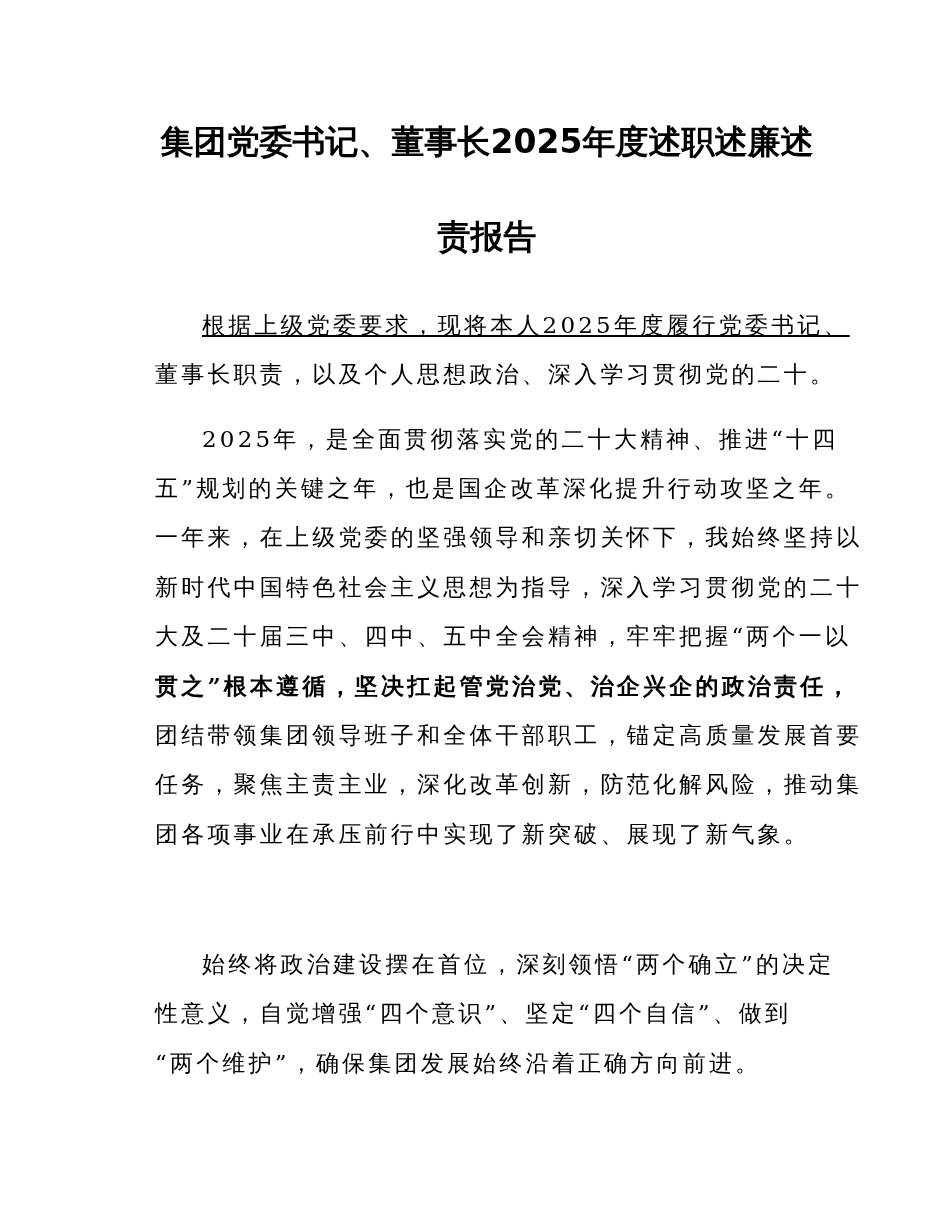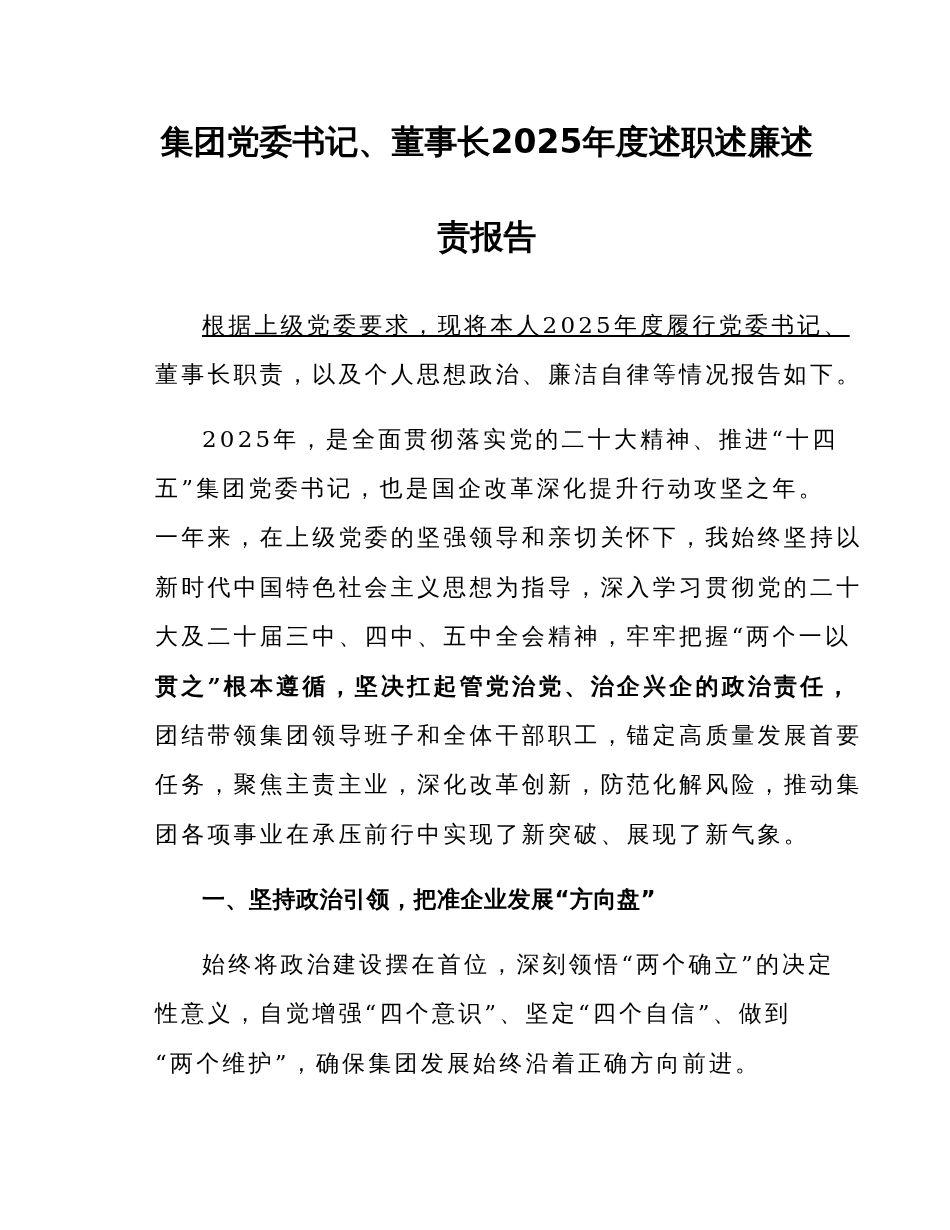--- a/index.html
+++ b/index.html
@@ -58,36 +58,35 @@
 </head>
 <body>
 
 <div class="page">
 
   <div class="title-line" style="top:122px;">集团党委书记、董事长2025年度述职述廉述</div>
   <div class="title-line" style="top:170px;margin-top:47px;">责报告</div>
 
   <div>
     <div class="line indent" style="top:310px;text-decoration:underline;">根据上级党委要求，现将本人2025年度履行党委书记、</div>
-    <div class="line" style="top:359px;">董事长职责，以及个人思想政治、廉洁自律等情况报告如下。</div>
+    <div class="line" style="top:359px;">董事长职责，以及个人思想政治、深入学习贯彻党的二十。</div>
   </div>
 
   <div>
     <div class="line indent" style="top:424px;">2025年，是全面贯彻落实党的二十大精神、推进“十四</div>
-    <div class="line" style="top:473px;">五”集团党委书记，也是国企改革深化提升行动攻坚之年。</div>
+    <div class="line" style="top:473px;">五”规划的关键之年，也是国企改革深化提升行动攻坚之年。</div>
     <div class="line" style="top:522px;">一年来，在上级党委的坚强领导和亲切关怀下，我始终坚持以</div>
     <div class="line" style="top:572px;">新时代中国特色社会主义思想为指导，深入学习贯彻党的二十</div>
     <div class="line" style="top:621px;">大及二十届三中、四中、五中全会精神，牢牢把握“两个一以</div>
     <div class="line" style="top:671px;font-weight:bold;">贯之”根本遵循，坚决扛起管党治党、治企兴企的政治责任，</div>
     <div class="line" style="top:720px;">团结带领集团领导班子和全体干部职工，锚定高质量发展首要</div>
     <div class="line" style="top:769px;">任务，聚焦主责主业，深化改革创新，防范化解风险，推动集</div>
     <div class="line" style="top:819px;">团各项事业在承压前行中实现了新突破、展现了新气象。</div>
   </div>
 
-  <div class="heading" style="top:884px;">一、坚持政治引领，把准企业发展“方向盘”</div>
 
   <div>
     <div class="line indent" style="top:949px;">始终将政治建设摆在首位，深刻领悟“两个确立”的决定</div>
     <div class="line" style="top:998px;">性意义，自觉增强“四个意识”、坚定“四个自信”、做到</div>
     <div class="line" style="top:1048px;">“两个维护”，确保集团发展始终沿着正确方向前进。</div>
   </div>
 
 </div>
 
 </body></html>

